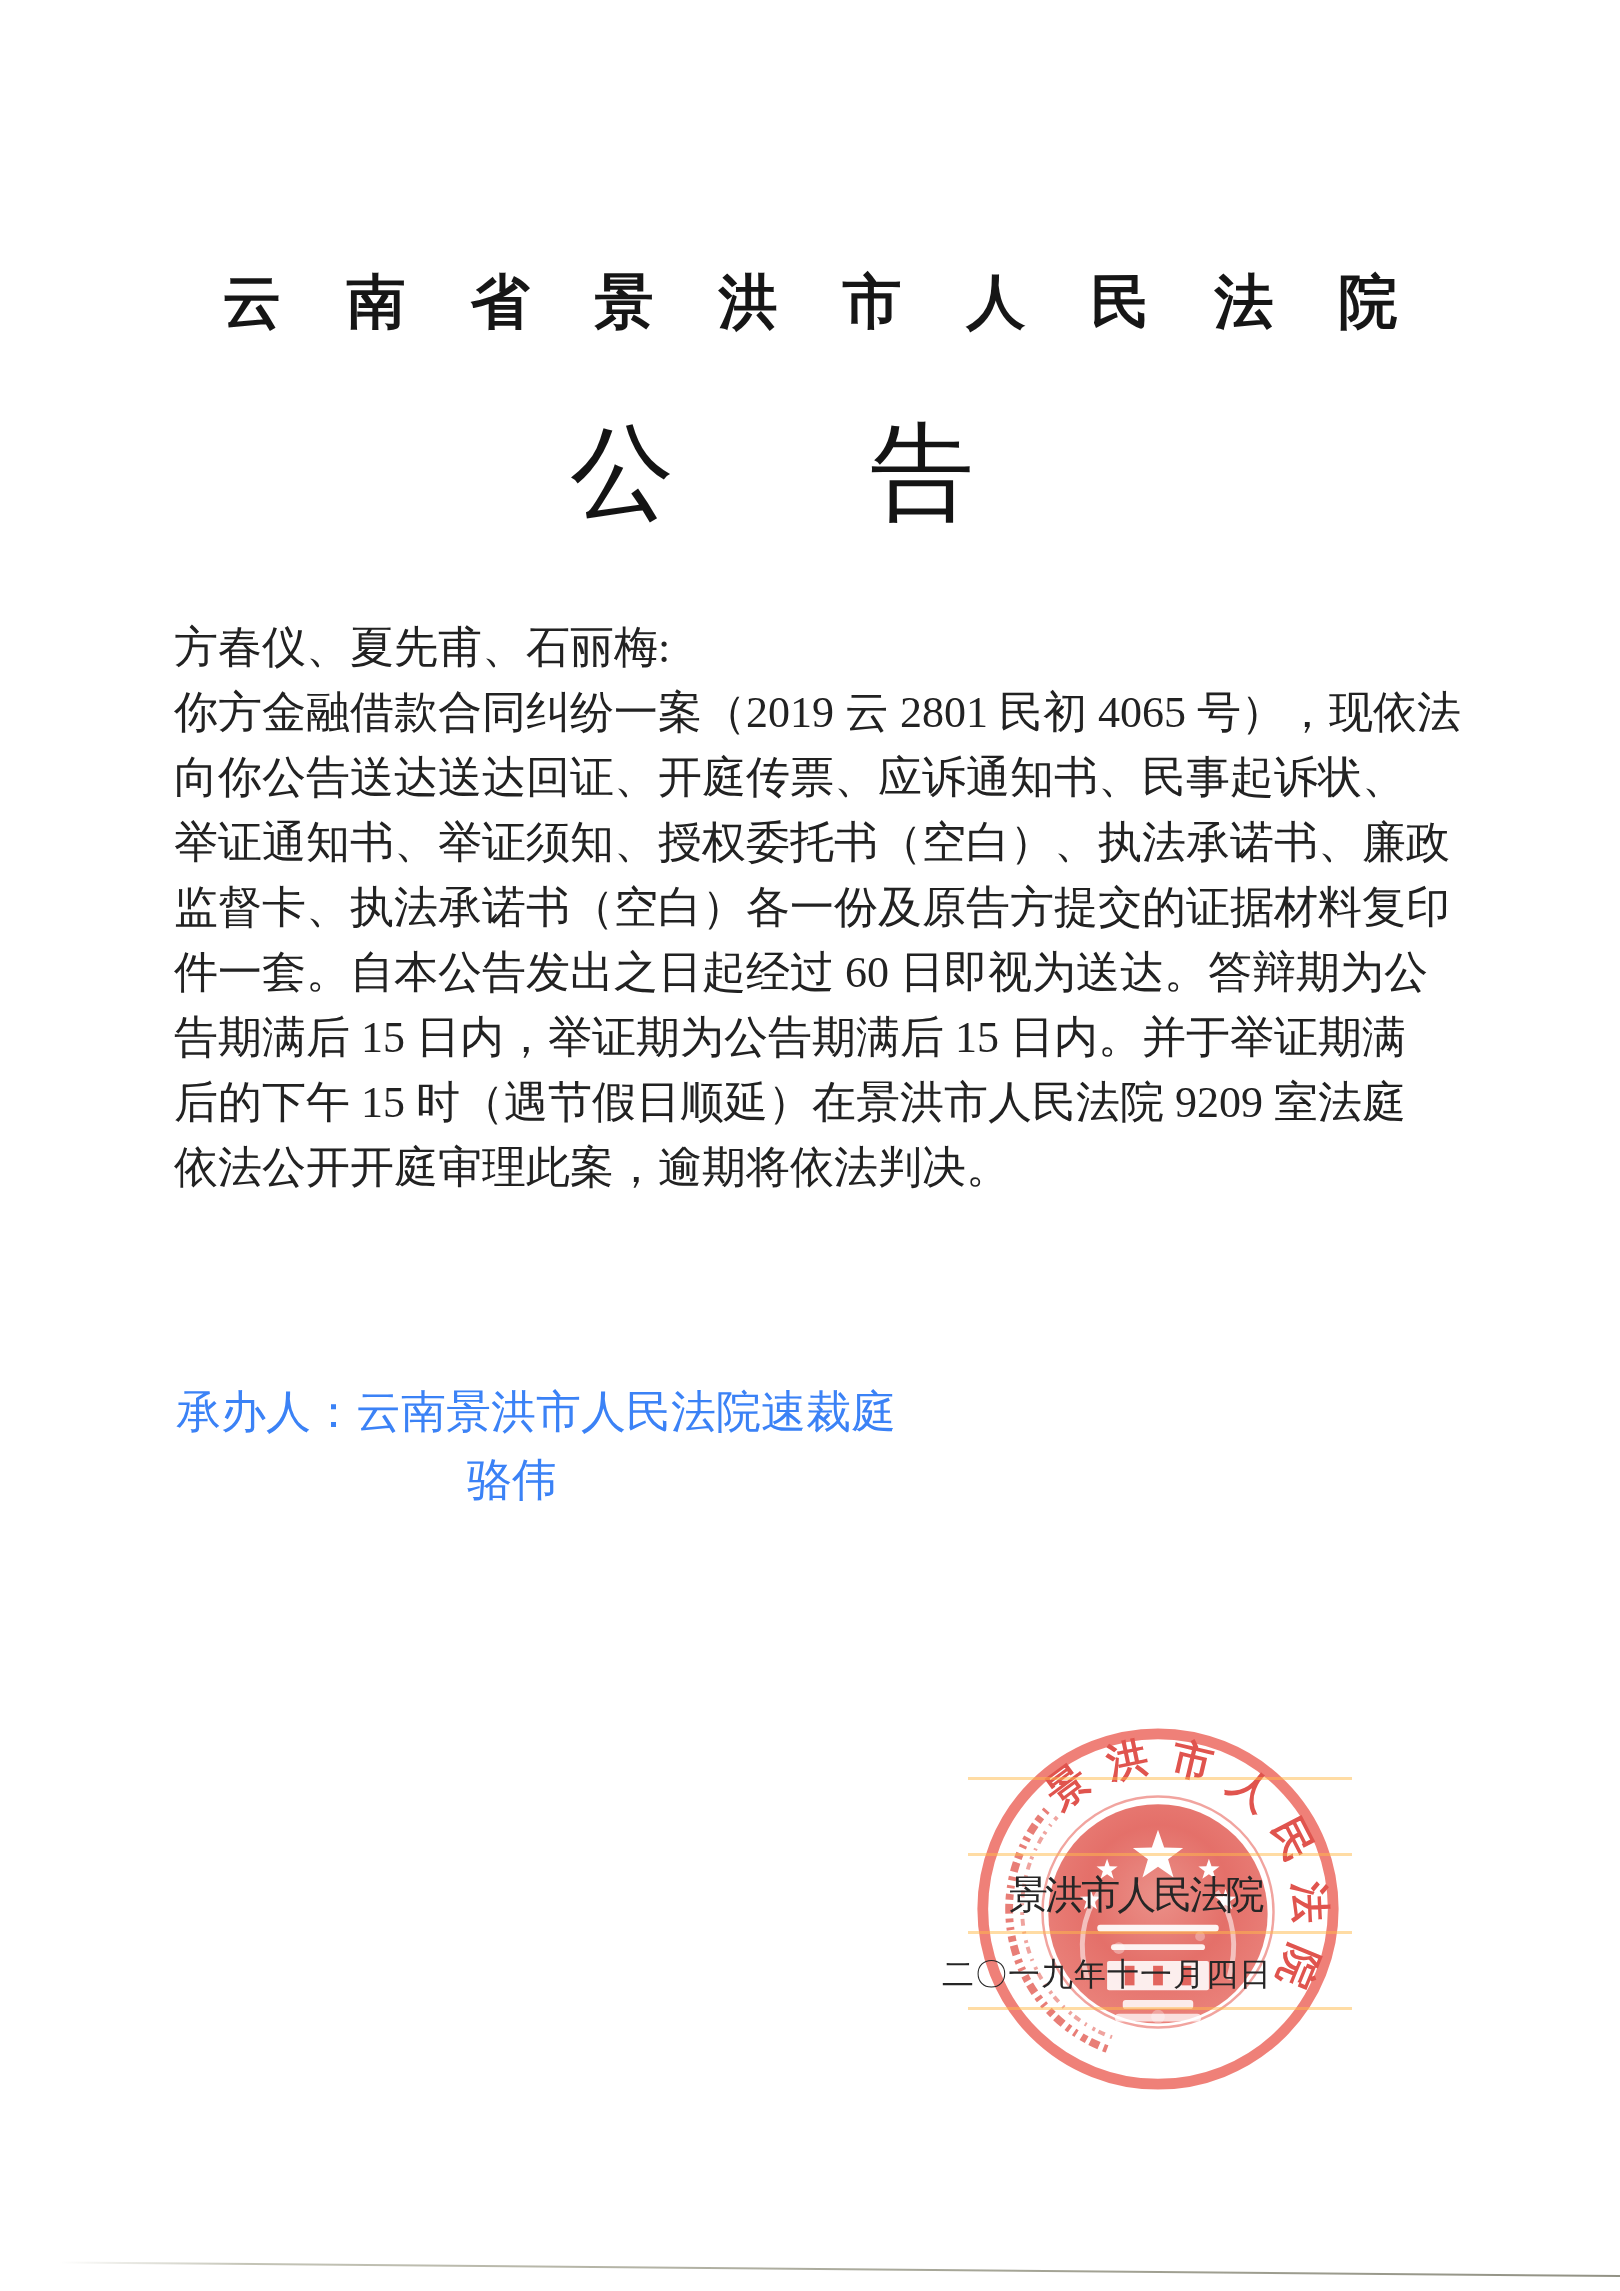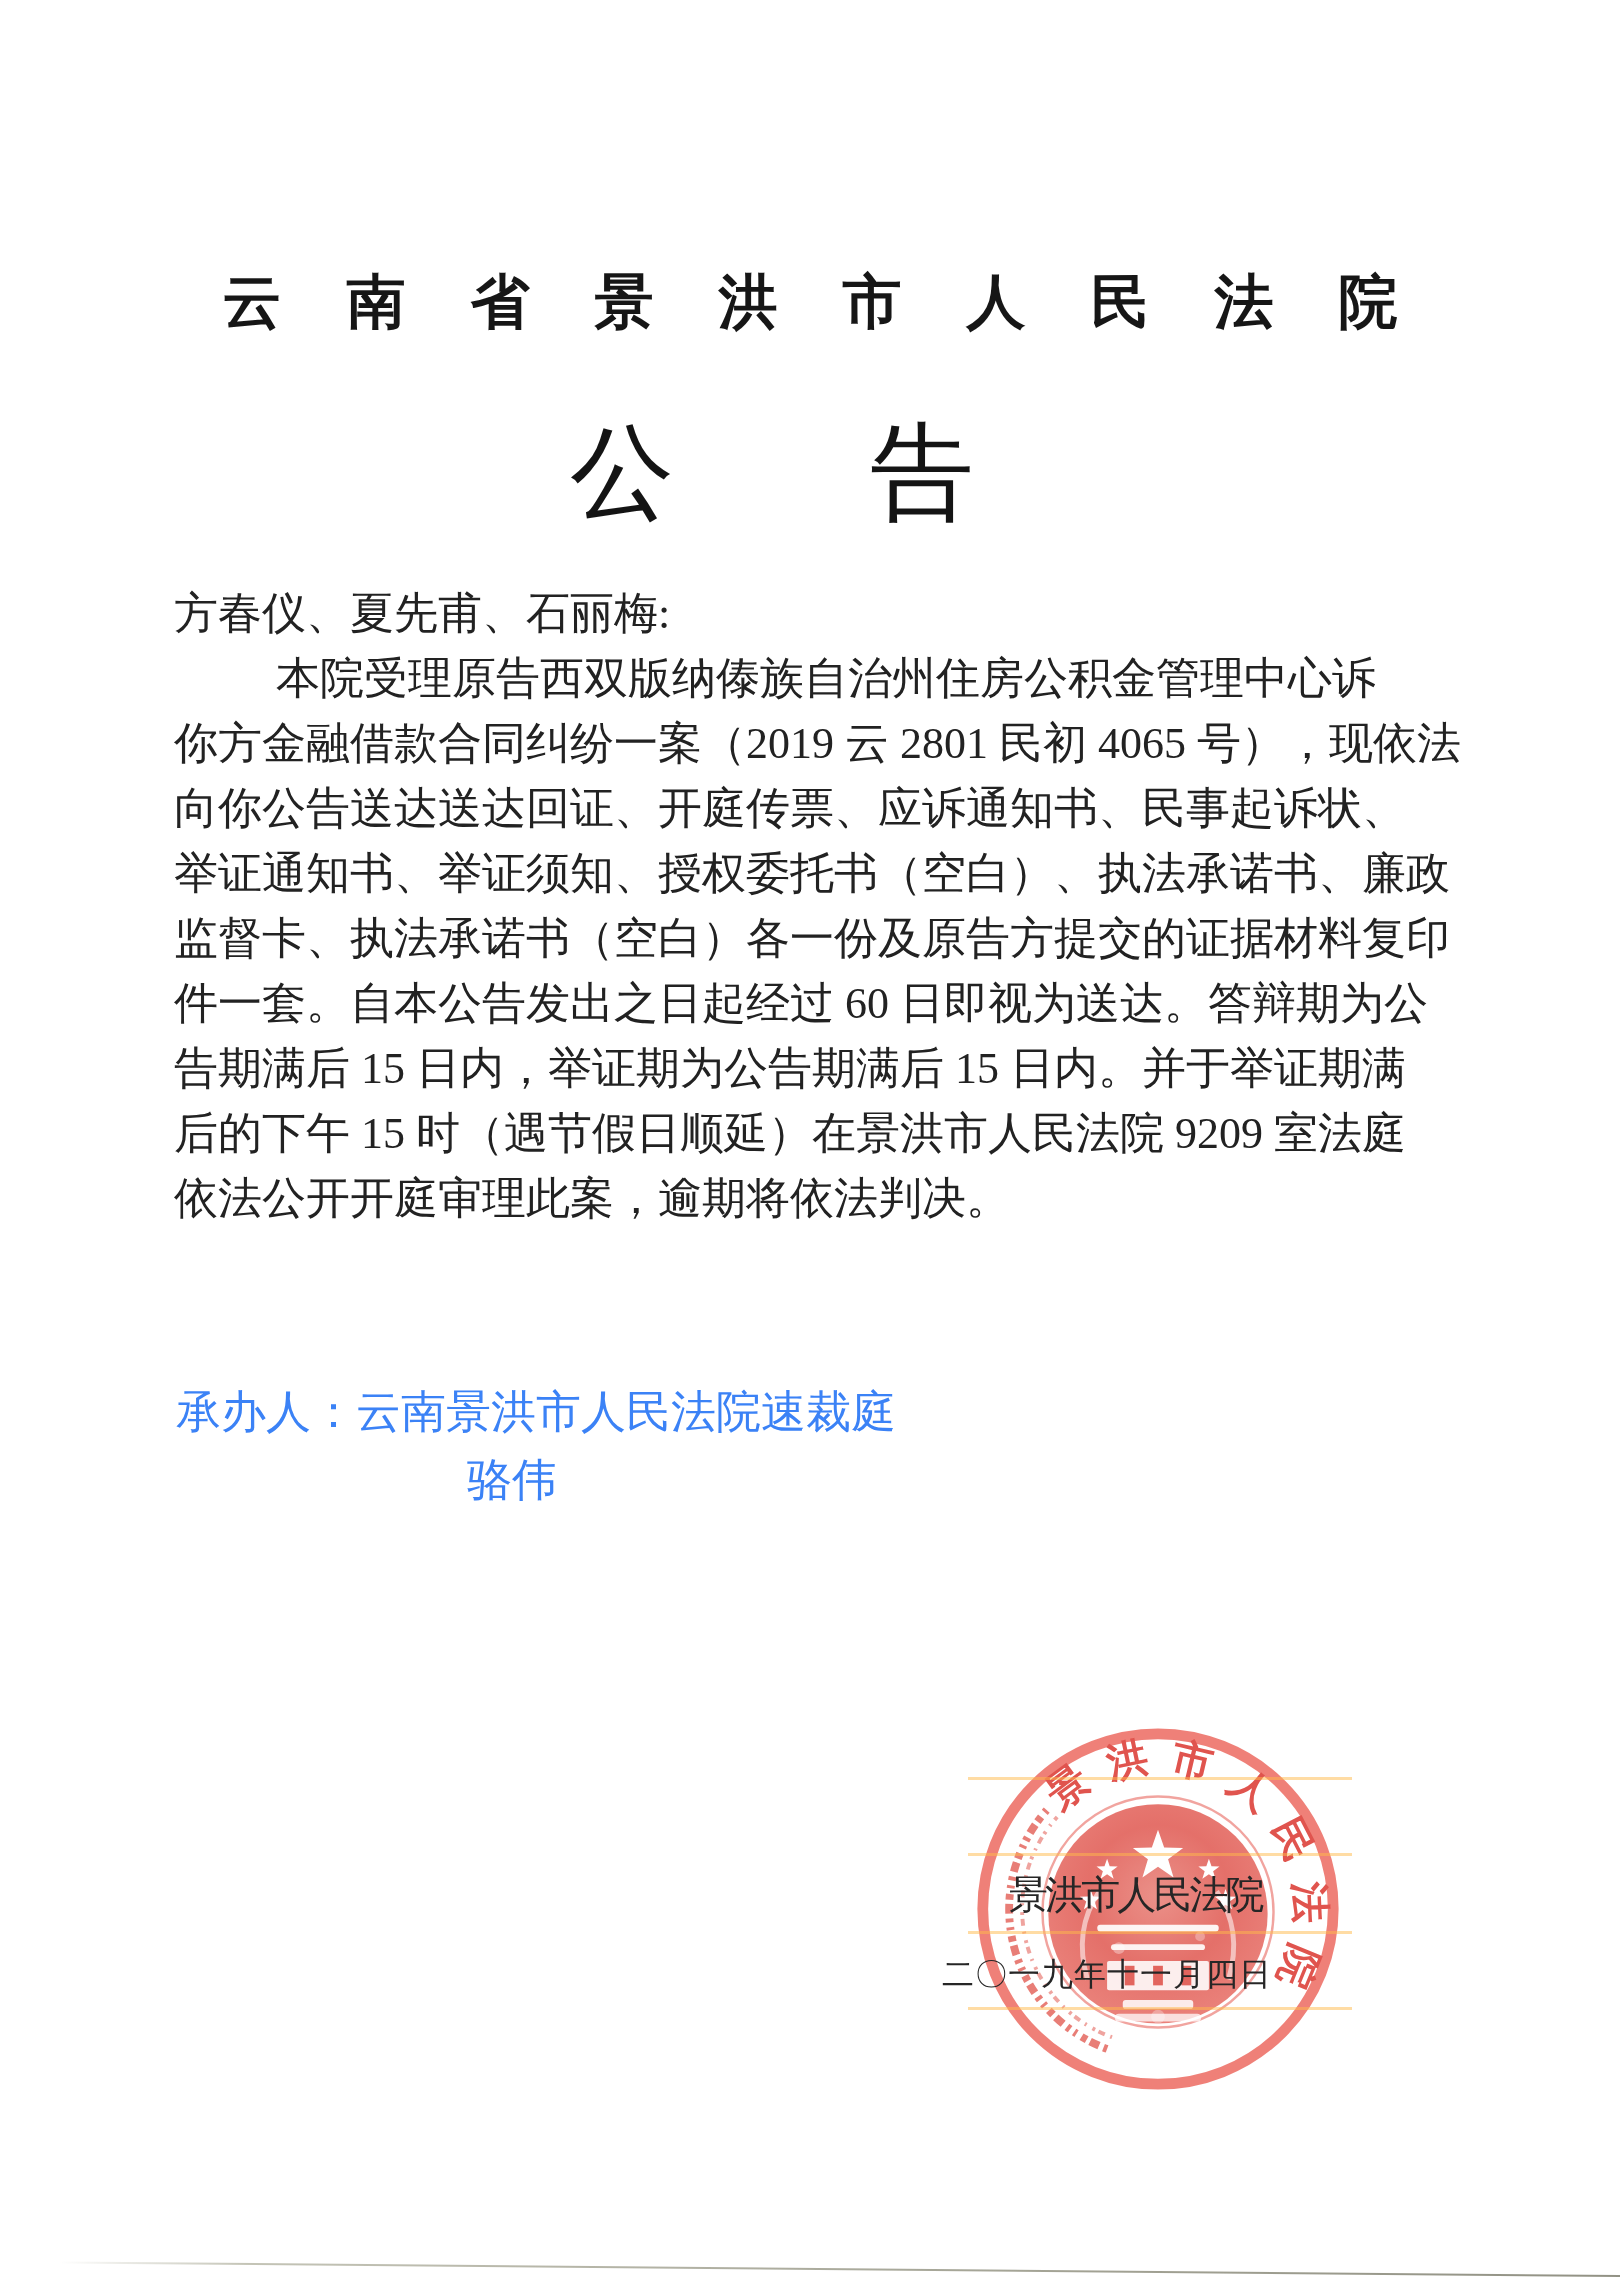--- a/index.html
+++ b/index.html
@@ -26,21 +26,21 @@
     position:absolute; top:421px; left:0; width:100%;
     box-sizing:border-box;
     text-align:center; white-space:nowrap;
     font-size:104px; font-weight:500; line-height:1;
     letter-spacing:196px; padding-left:120px;
     color:#141414;
   }
 
   
   .body-text {
-    position:absolute; left:174px; top:581px; width:1304px;
+    position:absolute; left:174px; top:615px; width:1304px;
     font-size:44px; line-height:65px; color:#222;
   }
   .body-text div { white-space:nowrap; }
   .body-text .indent { text-indent:102px; }
 
   
   .handler {
     position:absolute; left:176px; top:1378px;
     font-size:45px; line-height:68px; color:#3b82f6;
     white-space:nowrap;
@@ -81,21 +81,20 @@
 </head>
 <body>
 
 <div class="page">
 
   <div class="court-title">云南省景洪市人民法院</div>
   <div class="notice-title">公告</div>
 
   <div class="body-text">
     <div>方春仪、夏先甫、石丽梅:</div>
-    <div class="indent">本院受理原告西双版纳傣族自治州住房公积金管理中心诉</div>
     <div>你方金融借款合同纠纷一案（2019 云 2801 民初 4065 号），现依法</div>
     <div>向你公告送达送达回证、开庭传票、应诉通知书、民事起诉状、</div>
     <div>举证通知书、举证须知、授权委托书（空白）、执法承诺书、廉政</div>
     <div>监督卡、执法承诺书（空白）各一份及原告方提交的证据材料复印</div>
     <div>件一套。自本公告发出之日起经过 60 日即视为送达。答辩期为公</div>
     <div>告期满后 15 日内，举证期为公告期满后 15 日内。并于举证期满</div>
     <div>后的下午 15 时（遇节假日顺延）在景洪市人民法院 9209 室法庭</div>
     <div>依法公开开庭审理此案，逾期将依法判决。</div>
   </div>
 

